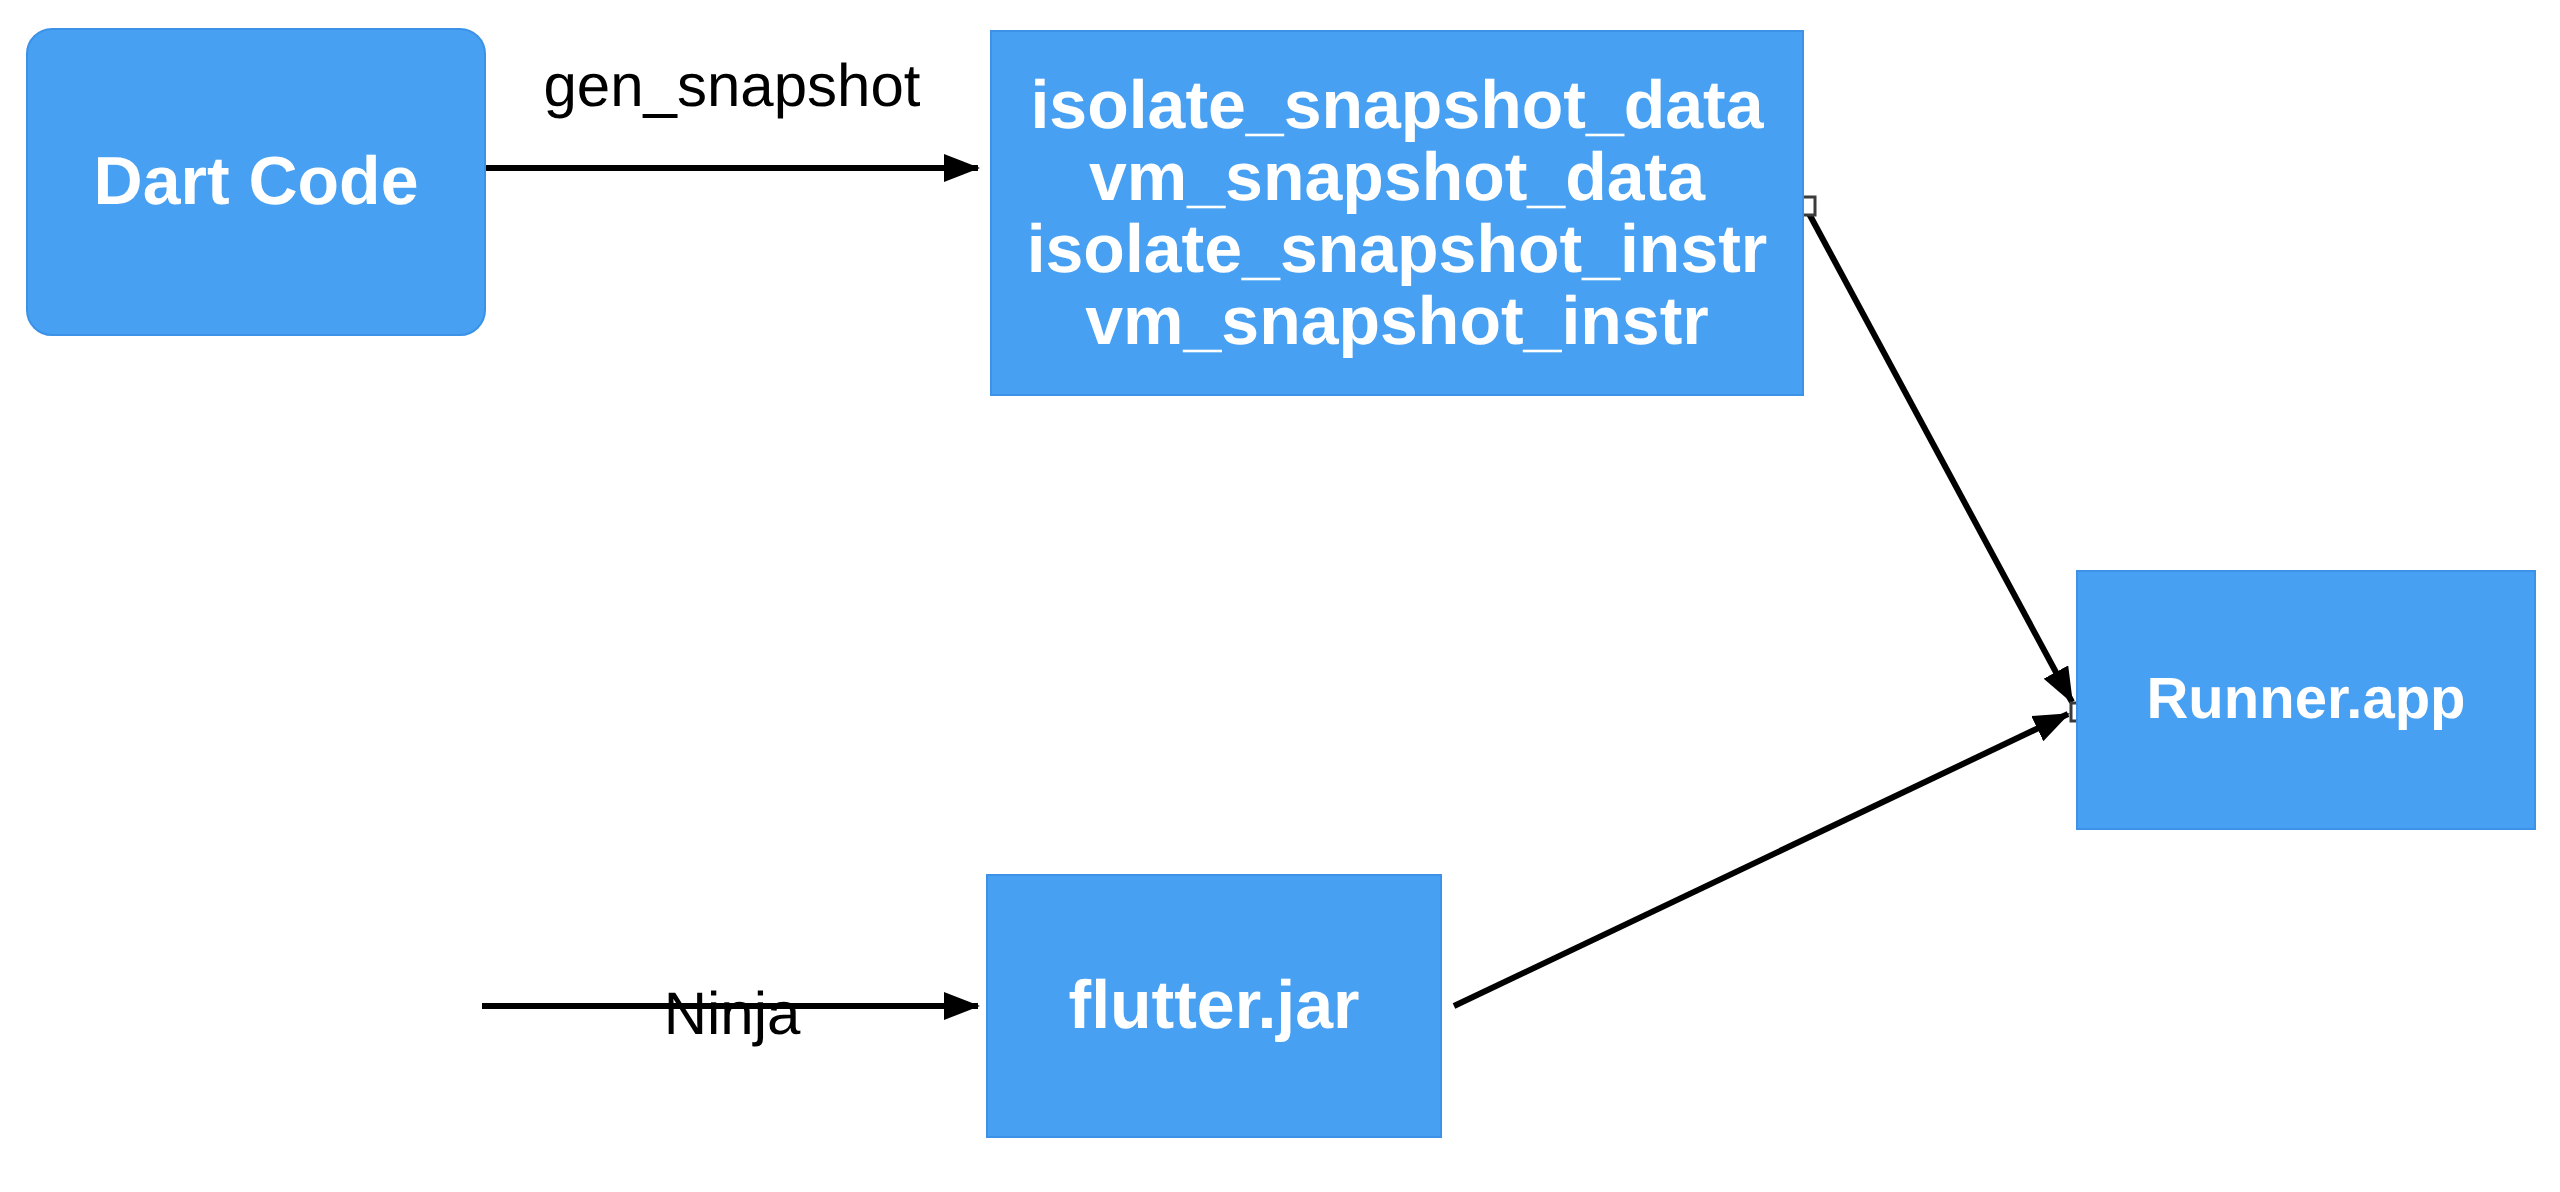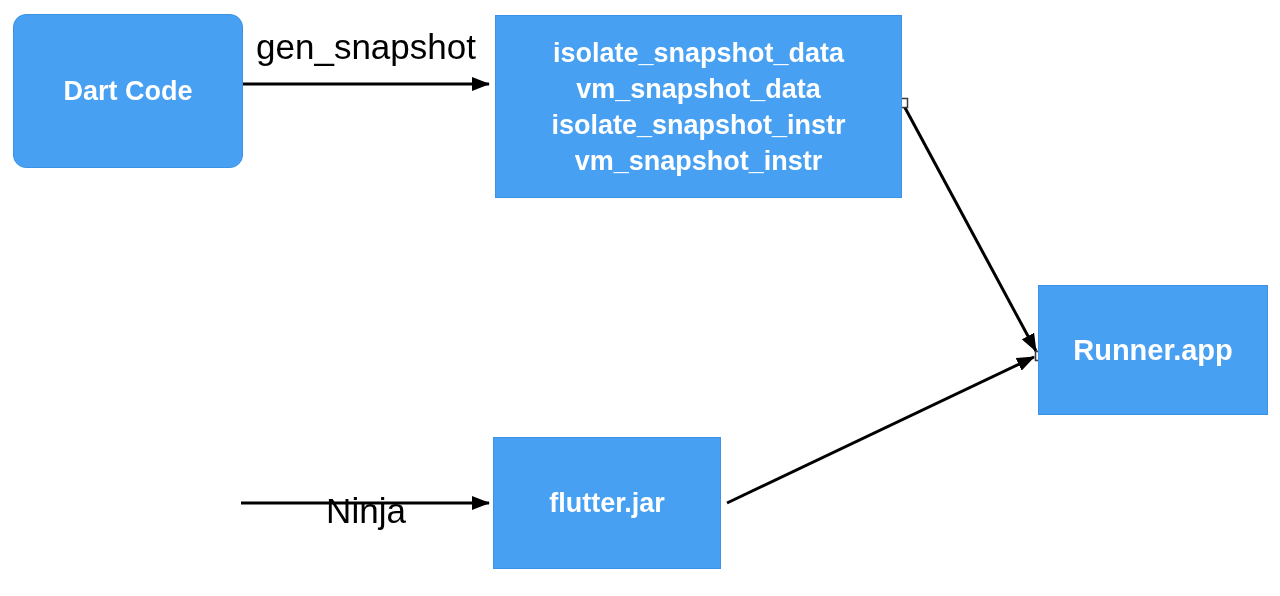--- a/index.html
+++ b/index.html
@@ -19,34 +19,34 @@
     position: absolute;
     background: var(--node-fill, #47A0F2);
     border: 1px solid var(--node-border, #3B92E6);
     box-sizing: border-box;
     display: flex;
     flex-direction: column;
     align-items: center;
     justify-content: center;
     color: var(--node-text, #FFFFFF);
     font-weight: 600;
-    font-size: 27px;
+    font-size: 34px;
     line-height: 36px;
     text-align: center;
   }
   .node-dart-code    { left: 13px;   top: 14px;  width: 230px; height: 154px; border-radius: 13px; }
   .node-snapshots    { left: 495px;  top: 15px;  width: 407px; height: 183px; }
   .node-runner-app   { left: 1038px; top: 285px; width: 230px; height: 130px; font-size: 29px; }
   .node-custom-engine{ left: 12px;   top: 432px; width: 229px; height: 134px; }
   .node-flutter-jar  { left: 493px;  top: 437px; width: 228px; height: 132px; }
   .node-custom-engine .wrap-label { max-width: 140px; }
   .edge-label {
     position: absolute;
     color: var(--edge-label-text, #000000);
-    font-size: 35px;
+    font-size: 30px;
     font-weight: 400;
     white-space: nowrap;
     transform: translateX(-50%);
   }
   .edge-label-gen-snapshot { left: 366px; top: 27px; }
   .edge-label-ninja        { left: 366px; top: 443px; margin-top: 48px; }
   svg.edges-layer {
     position: absolute;
     left: 0; top: 0;
     width: 1280px;

